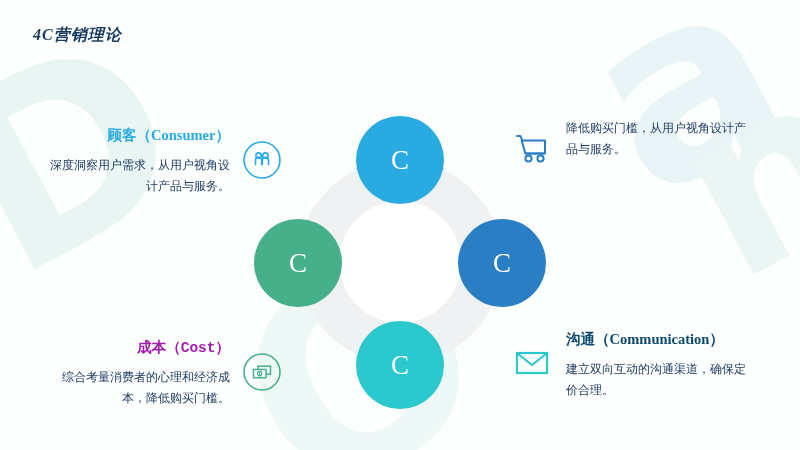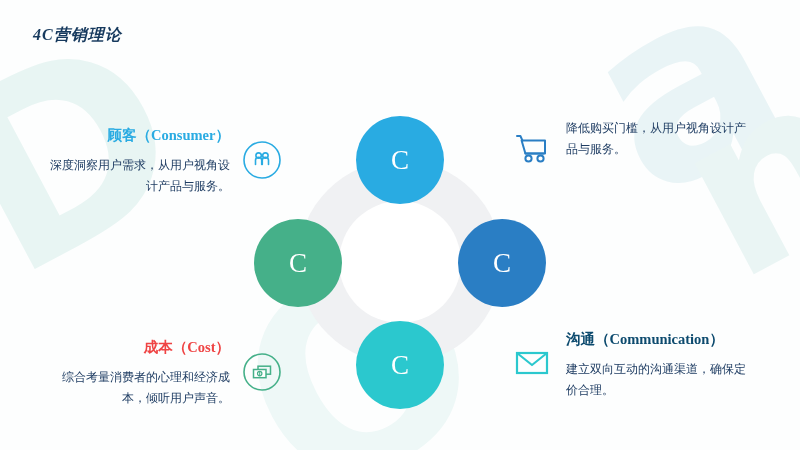--- a/index.html
+++ b/index.html
@@ -190,22 +190,22 @@
         <circle cx="28.5" cy="28.5" r="3.1" fill="none" stroke="#2a7ec4" stroke-width="2"></circle>
       </svg>
     </div>
     <div class="q-text q-text-right">
       <div class="q-desc">降低购买门槛，从用户视角设计产品与服务。</div>
     </div>
   </div>
 
   <div class="quad quad-left" id="quad-cost">
     <div class="q-text q-text-left">
-      <div class="q-head" id="head-cost" style="color: #ef4444;">成本（Cost）</div>
-      <div class="q-desc">综合考量消费者的心理和经济成本，倾听用户声音。</div>
+      <div class="q-head" id="head-cost" style="color: #a21caf; font-family: Liberation Mono, monospace;">成本（Cost）</div>
+      <div class="q-desc">综合考量消费者的心理和经济成本，降低购买门槛。</div>
     </div>
     <div class="icon-wrap icon-left-pad">
       <svg width="40" height="40" viewBox="0 0 40 40">
         <circle cx="20" cy="20" r="18" fill="none" stroke="#45b089" stroke-width="1.6"></circle>
         <rect x="16" y="14.2" width="12.5" height="8" fill="none" stroke="#45b089" stroke-width="1.5"></rect>
         <rect x="11.5" y="17.5" width="12.5" height="8.2" fill="#ffffff" stroke="#45b089" stroke-width="1.5"></rect>
         <circle cx="17.7" cy="21.6" r="2.2" fill="none" stroke="#45b089" stroke-width="1.2"></circle>
         <path d="M17.7 19.8 v3.8" stroke="#45b089" stroke-width="1.1" stroke-linecap="round"></path>
       </svg>
     </div>

